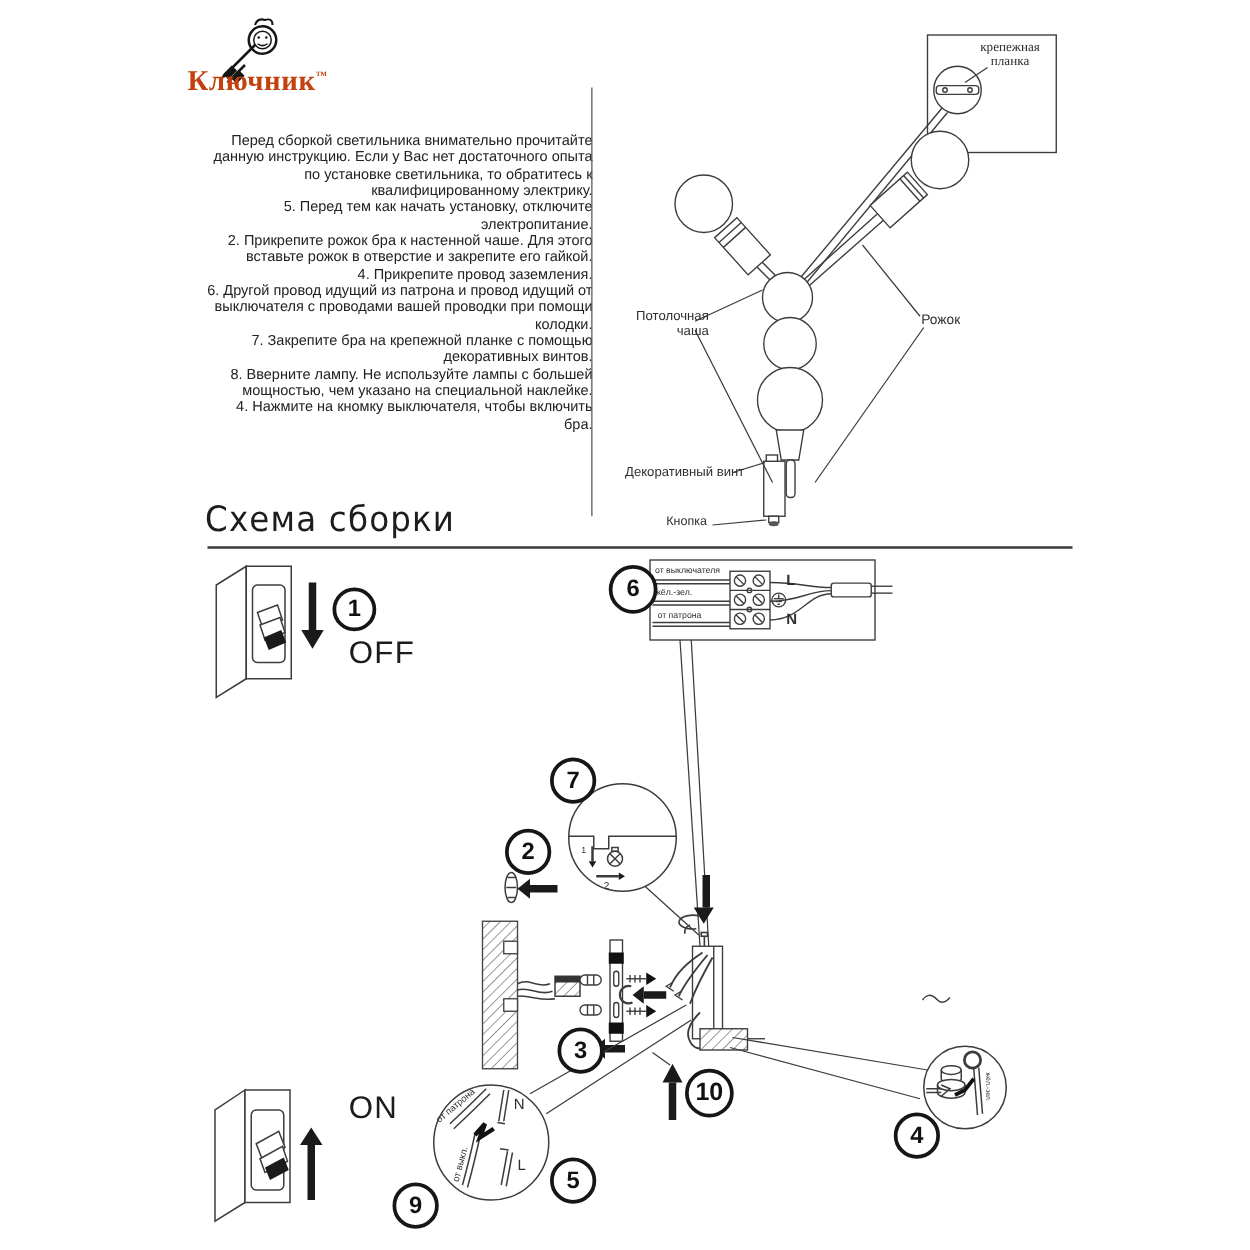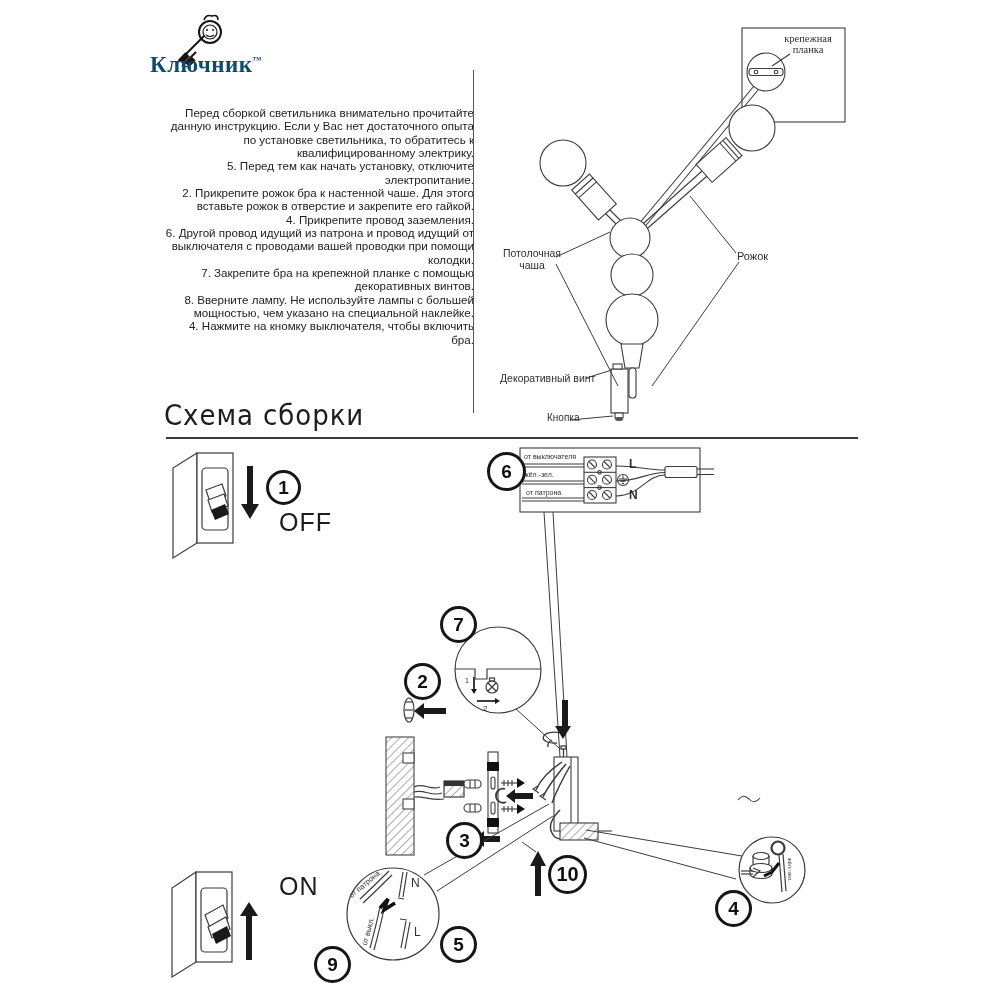--- a/index.html
+++ b/index.html
@@ -13,21 +13,21 @@
   .heading{position:absolute;left:164px;top:399px;font-size:28px;color:#1d1d1d;
            font-family:"DejaVu Sans",sans-serif;letter-spacing:1px;transform:scaleX(.93);transform-origin:0 0;}
   .rule{position:absolute;left:166px;top:437px;width:692px;height:2px;background:#3a3a3a;}
   .vdivider{position:absolute;left:473px;top:70px;width:1px;height:343px;background:#555;}
   .co{position:absolute;border:3px solid #161616;border-radius:50%;background:#fff;
       display:flex;align-items:center;justify-content:center;font-weight:bold;font-size:19px;color:#111;}
   .big{font-size:25px;color:#1c1c1c;letter-spacing:1px;padding-left:45px;}
   .tiny{font-size:7px;}
   .rot{transform-origin:0 0;}
   .logo-text{position:absolute;left:150px;top:52px;font-family:"Liberation Serif",serif;
-             font-weight:bold;font-size:23px;color:#0c4a6e;letter-spacing:.5px;}
+             font-weight:bold;font-size:23px;color:#c2410c;letter-spacing:.5px;}
   .logo-text sup{font-size:9px;}
 </style>
 </head>
 <body>
 
 <div id="page">
 
   <svg width="120" height="60" style="left:160px;top:12px;" viewBox="0 0 120 60">
     <g stroke="#151515" fill="none" stroke-width="2">
       <line x1="18" y1="50" x2="44" y2="24"></line>
@@ -102,24 +102,24 @@
       <line x1="556" y1="257" x2="610" y2="232"></line>
       <line x1="556" y1="264" x2="618" y2="386"></line>
       <line x1="736" y1="253" x2="690" y2="196"></line>
       <line x1="739" y1="262" x2="652" y2="386"></line>
       <line x1="586" y1="378" x2="612" y2="370"></line>
       <line x1="570" y1="420" x2="613" y2="416"></line>
     </g>
   </svg>
 
   <div class="lbl wrap" style="left:770px;top:33px;width:76px;text-align:center;font-size:10.5px;font-family:Liberation Serif, serif;">крепежная планка</div>
-  <div class="lbl wrap" style="left:497px;top:247px;width:70px;text-align:center;font-size:10.5px;">Потолочная чаша</div>
+  <div class="lbl wrap" style="left:497px;top:247px;width:70px;text-align:right;font-size:10.5px;">Потолочная чаша</div>
   <div class="lbl" style="left:737px;top:250px;font-size:11px;">Рожок</div>
   <div class="lbl" style="left:500px;top:372px;font-size:10.5px;text-align:right;">Декоративный винт</div>
-  <div class="lbl" style="left:533px;top:412px;font-size:10px;margin-left:14px;">Кнопка</div>
+  <div class="lbl" style="left:533px;top:412px;font-size:10px;">Кнопка</div>
 
   <div class="heading">Схема сборки</div>
   <div class="rule"></div>
 
   <svg width="1000" height="560" viewBox="0 440 1000 560" style="top:440px;">
     <defs>
       <pattern id="hatch" width="6" height="6" patternUnits="userSpaceOnUse" patternTransform="rotate(45)">
         <rect width="6" height="6" fill="#fff"></rect>
         <line x1="0" y1="0" x2="0" y2="6" stroke="#5a5a5a" stroke-width="1"></line>
       </pattern>

